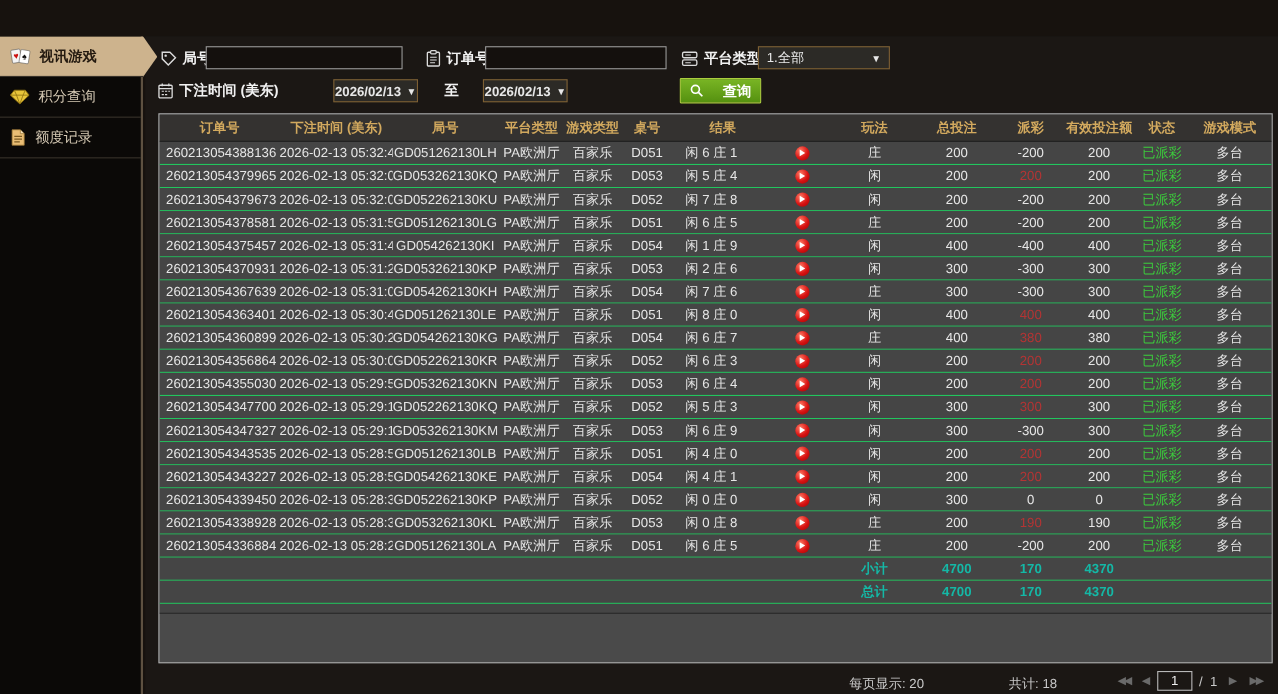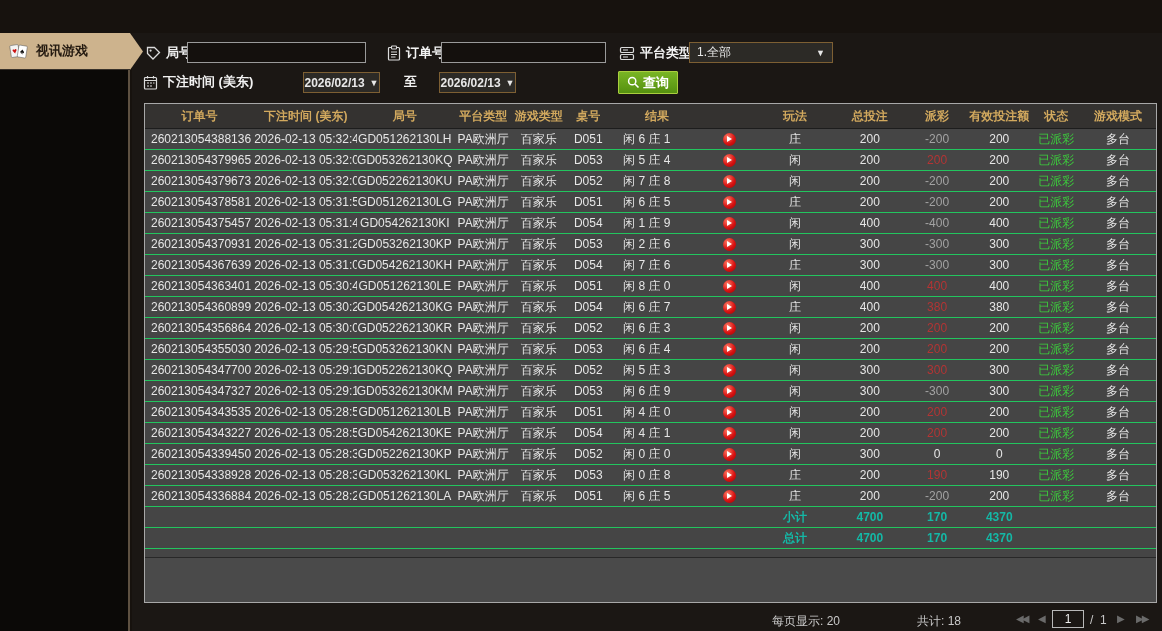--- a/index.html
+++ b/index.html
@@ -18,21 +18,21 @@
   .side-item.active { width:143px; background:#cdb38d; color:#241a10; font-weight:bold; clip-path:polygon(0 0,130px 0,143px 50%,130px 100%,0 100%); }
   .side-item svg { flex:0 0 auto; }
 
   
   .content { position:absolute; left:132px; top:33px; right:0; bottom:0; background:#1b1714; }
   .flabel { position:absolute; color:#f2f2f2; font-size:13px; font-weight:bold; white-space:nowrap; display:flex; align-items:center; gap:5px; }
   .ftext-input { position:absolute; height:21px; background:#14100d; border:1px solid #9a9a9a; color:#eee; font-size:12px; padding:0 4px; }
   .fselect { position:absolute; height:21px; background:#2c2a26; border:1px solid #7d5f33; color:#e8e8e8; font-size:12px; display:flex; align-items:center; justify-content:space-between; padding:0 7px; cursor:pointer; }
   .fselect .caret { color:#e8e8e8; font-size:9px; }
   .datebox { justify-content:center; gap:5px; font-weight:bold;align-items:center; }
-  .search-btn { position:absolute; height:23px; background:linear-gradient(#79b524,#559110); border:1px solid #aace3e; color:#fff; font-size:13px; font-weight:bold; display:flex; align-items:center; gap:3px; padding:0 8px; cursor:pointer; border-radius:1px; }
+  .search-btn { position:absolute; height:23px; background:linear-gradient(#79b524,#559110); border:1px solid #aace3e; color:#fff; font-size:13px; font-weight:bold; display:flex; align-items:center; gap:17px; padding:0 8px; cursor:pointer; border-radius:1px; }
 
   
   .table-wrap { position:absolute; left:12px; top:70px; width:1013px; height:500px; border:1px solid #a8a8a8; background:#4a4a4a; overflow:hidden; }
   .trow { display:flex; width:100%; height:21px; background:#454545; border-bottom:1px solid #22c55e; }
   .trow.thead { height:25px; background:#343230; border-bottom:1px solid #1d1d1d; }
   .cell { height:100%; font-size:12px; color:#e6e6e6; white-space:nowrap; overflow:hidden; display:flex; align-items:center; justify-content:center; }
   .thead .cell { color:#d2a95e; font-weight:bold; }
   .c-order { width:10.8%; justify-content:flex-start; padding-left:6px; }
   .c-time  { width:10.2%; justify-content:flex-start; }
   .c-round { width:9.4%; }
@@ -42,21 +42,21 @@
   .c-result{ width:8.7%; justify-content:flex-start; padding-left:10px; }
   .c-play  { width:5.6%; }
   .c-playtype { width:7.4%; }
   .c-total { width:7.4%; }
   .c-payout{ width:5.9%; }
   .c-valid { width:6.4%; }
   .c-status{ width:4.9%; }
   .c-mode  { width:7.3%; }
   .thead .cell { justify-content:center; padding-left:0; }
   .pos { color:#b33434; }
-  .neg { color:#a3a3a3; }
+  .neg { color:#e5e5e5; }
   .zero { color:#e6e6e6; }
   .green { color:#3ccc3c; }
   .totals .cell { color:#14b8a6; font-weight:bold; }
   .spacer-row { height:9px; background:#454545; border-bottom:1px solid #282828; }
   .play-btn { width:13px; height:13px; border-radius:50%; background:radial-gradient(circle at 35% 30%, #ff7a64, #d81212 55%, #9d0202); display:flex; align-items:center; justify-content:center; cursor:pointer; }
   .play-btn::after { content:""; display:block; width:0; height:0; border-left:5px solid #fff; border-top:3px solid transparent; border-bottom:3px solid transparent; margin-left:1px; }
 
   
   .footer { position:absolute; left:0; right:0; top:576px; height:24px; color:#c8c8c8; font-size:12px; }
   .f-abs { position:absolute; top:4px; white-space:nowrap; }
@@ -76,20 +76,35 @@
             <rect x="1.5" y="2" width="8.5" height="12" rx="1" fill="#f4f4f4" stroke="#555" stroke-width="0.5"></rect>
             <text x="5.6" y="10.5" font-size="8" fill="#cc1111" text-anchor="middle">♥</text>
           </g>
         <g transform="rotate(9 13 9)">
             <rect x="9" y="2.5" width="8.5" height="12" rx="1" fill="#ffffff" stroke="#555" stroke-width="0.5"></rect>
             <text x="13.2" y="11" font-size="8" fill="#111" text-anchor="middle">♠</text>
           </g>
       </svg>
       <span class="txt">视讯游戏</span>
     </div>
+    <div class="side-item">
+      <svg width="18" height="14" viewBox="0 0 18 14">
+        <path d="M4 1 h10 l3.5 4.5 L9 13.5 L0.5 5.5 Z" fill="#e7c53a" stroke="#8a6d10" stroke-width="0.8"></path>
+        <path d="M0.5 5.5 h17 M4 1 l2 4.5 3 8 M14 1 l-2 4.5 -3 8" fill="none" stroke="#8a6d10" stroke-width="0.7"></path>
+      </svg>
+      <span class="txt">积分查询</span>
+    </div>
+    <div class="side-item">
+      <svg width="15" height="16" viewBox="0 0 15 16">
+        <path d="M2 1 h7.5 L13 4.5 V15 H2 Z" fill="#e9bd74" stroke="#a07b38" stroke-width="0.7"></path>
+        <path d="M9.5 1 V4.5 H13" fill="#f7e2bb" stroke="#a07b38" stroke-width="0.7"></path>
+        <path d="M4 7 h7 M4 9.5 h7 M4 12 h5" stroke="#7a5a22" stroke-width="1"></path>
+      </svg>
+      <span class="txt">额度记录</span>
+    </div>
   </div>
 
   <div class="content">
 
     <div class="flabel" style="left:14px; top:11px;">
       <svg width="15" height="15" viewBox="0 0 15 15">
         <path d="M8.5 1.5 L13.5 6.5 L7 13 L1.5 7.5 L1.5 1.5 Z" fill="none" stroke="#dcdcdc" stroke-width="1.3"></path>
         <circle cx="4.6" cy="4.6" r="1.1" fill="#dcdcdc"></circle>
       </svg>
       <span>局号</span>
@@ -107,21 +122,21 @@
     <input class="ftext-input" style="left: 309px; top: 9px; width: 165px;" value="">
 
     <div class="flabel" style="left:487px; top:11px;">
       <svg width="16" height="15" viewBox="0 0 16 15">
         <rect x="1.5" y="1.5" width="13" height="5" rx="1.3" fill="none" stroke="#dcdcdc" stroke-width="1.2"></rect>
         <rect x="1.5" y="8.5" width="13" height="5" rx="1.3" fill="none" stroke="#dcdcdc" stroke-width="1.2"></rect>
         <path d="M4 4 h5 M4 11 h5" stroke="#dcdcdc" stroke-width="1"></path>
       </svg>
       <span>平台类型</span>
     </div>
-    <div class="fselect" style="left:557px; top:9px; width:144px;">
+    <div class="fselect" style="left:557px; top:9px; width:120px;">
       <span>1.全部</span>
       <span class="caret">▼</span>
     </div>
 
     <div class="flabel" style="left:11px; top:40px;">
       <svg width="15" height="15" viewBox="0 0 15 15">
         <rect x="1.5" y="2.5" width="12" height="11.5" rx="1" fill="none" stroke="#dcdcdc" stroke-width="1.2"></rect>
         <path d="M1.5 5.5 h12 M4.5 1 v2.5 M10.5 1 v2.5" stroke="#dcdcdc" stroke-width="1.2"></path>
         <path d="M4 8 h2 M7 8 h2 M10 8 h1.5 M4 11 h2 M7 11 h2" stroke="#dcdcdc" stroke-width="1"></path>
       </svg>

